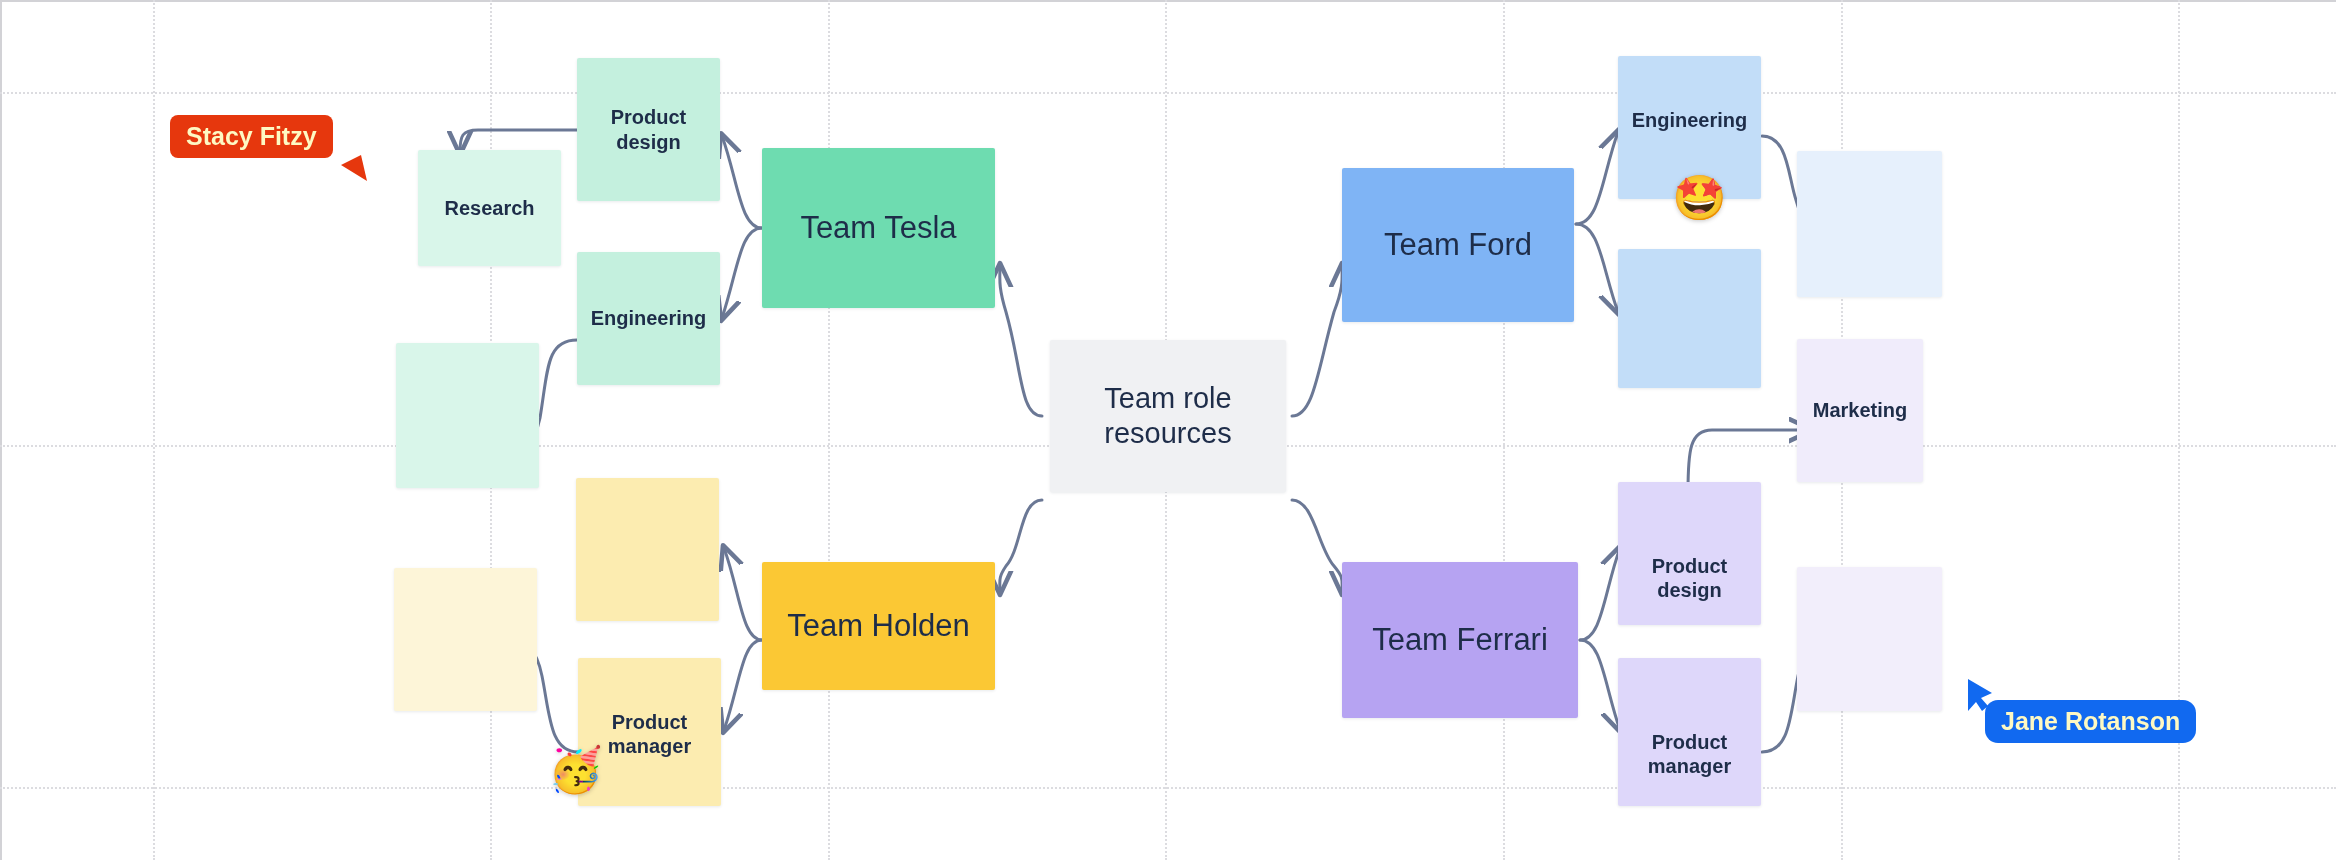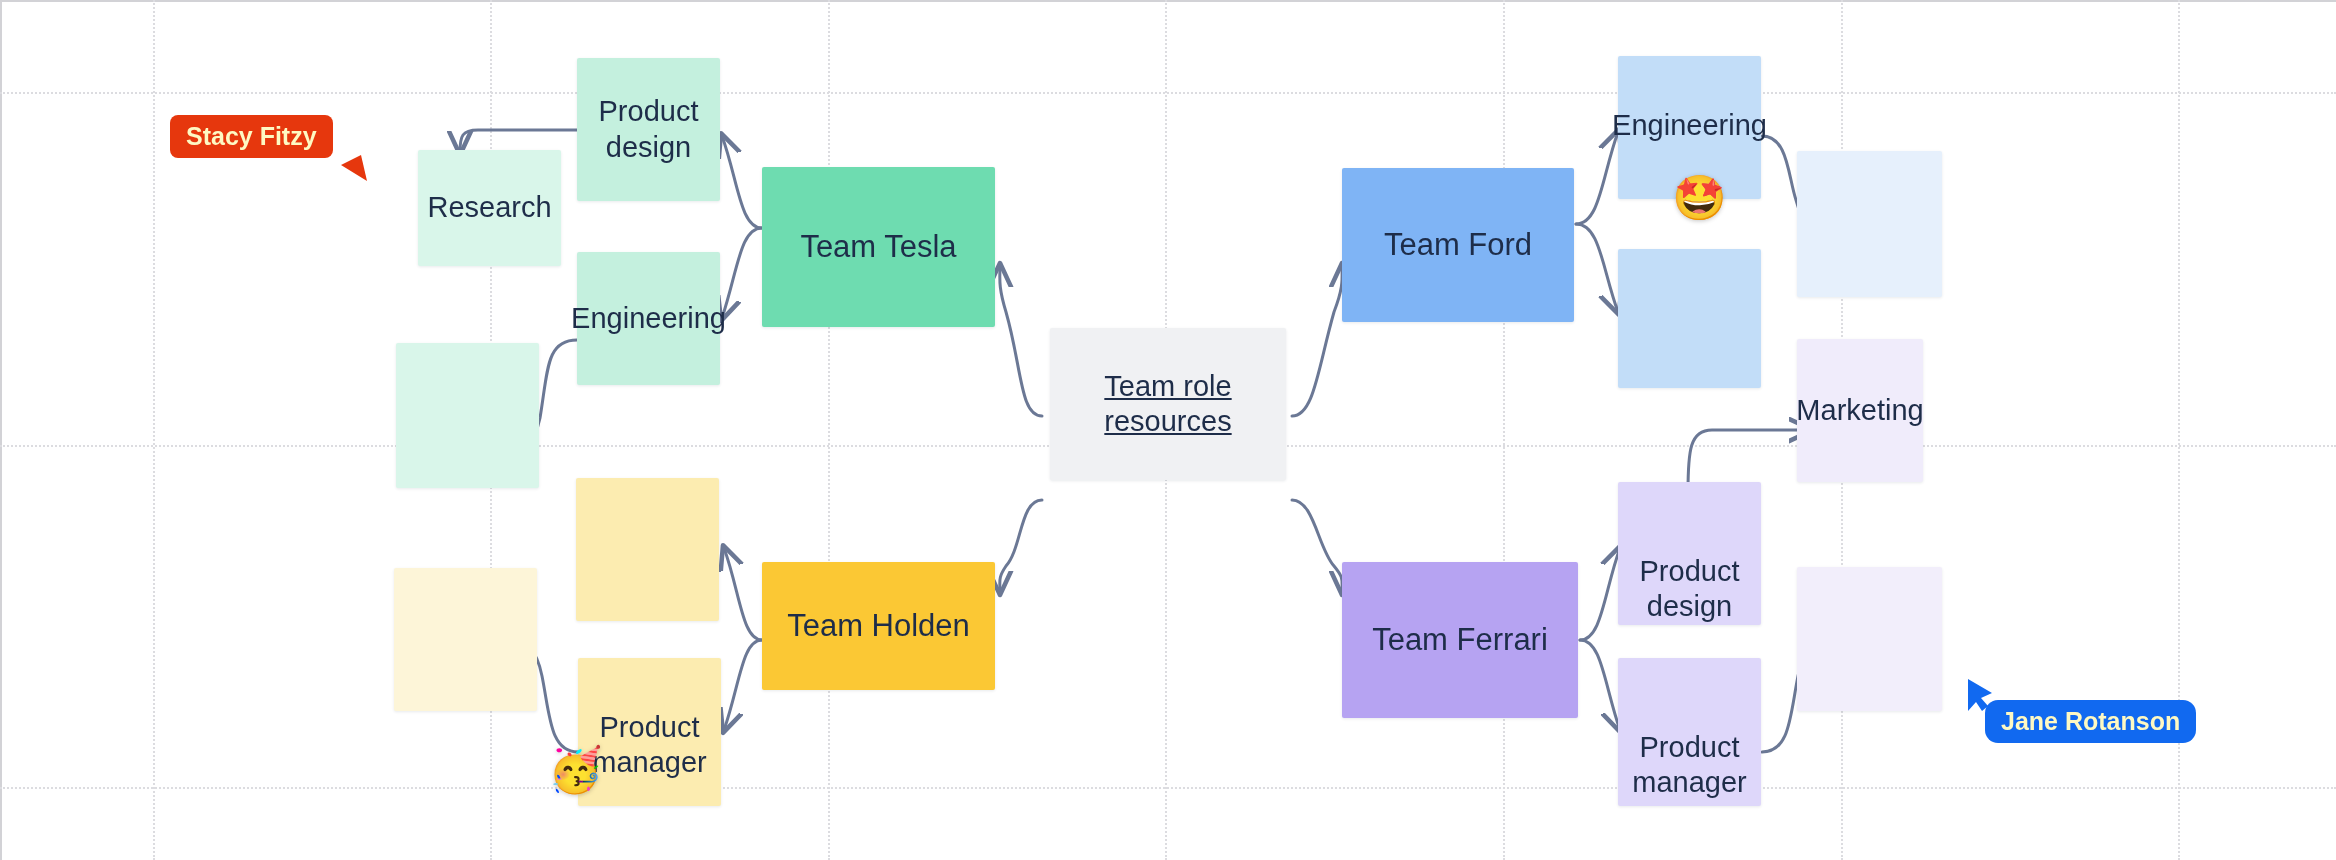--- a/index.html
+++ b/index.html
@@ -52,22 +52,22 @@
     box-shadow: 0 1px 3px rgba(30,45,73,0.10);
     border-radius: 2px;
     padding: 6px;
     user-select: none;
   }
   .node.team {
     font-size: 31px;
     font-weight: 400;
   }
   .node.card {
-    font-size: 29px;
-    font-weight: 400;
+    font-size: 20px;
+    font-weight: 700;
   }
   .node.center {
     font-size: 29px;
     font-weight: 400;
   }
   .node.align-top { align-items: flex-start; padding-top: 52px; }
   .node.align-mid-up { align-items: flex-start; padding-top: 72px; }
 
   .emoji {
     position: absolute;
@@ -150,33 +150,33 @@
   </svg>
 
   <div class="node card" style="left:418px; top:150px; width:143px; height:116px; background:#d9f6ea;">Research</div>
 
   <div class="node card" style="left:396px; top:343px; width:143px; height:145px; background:#d9f6ea;"></div>
 
   <div class="node card" style="left:577px; top:58px; width:143px; height:143px; background:#c4f0de;">Product design</div>
 
   <div class="node card" style="left:577px; top:252px; width:143px; height:133px; background:#c4f0de;">Engineering</div>
 
-  <div class="node team" style="left:762px; top:148px; width:233px; height:160px; background:#6edcb0;margin-top:19px;">Team Tesla</div>
+  <div class="node team" style="left:762px; top:148px; width:233px; height:160px; background:#6edcb0;">Team Tesla</div>
 
   <div class="node card" style="left:394px; top:568px; width:143px; height:143px; background:#fdf5d8;"></div>
 
   <div class="node card" style="left:576px; top:478px; width:143px; height:143px; background:#fcecb0;"></div>
 
   <div class="node card align-top" style="left:578px; top:658px; width:143px; height:148px; background:#fcecb0;">Product manager</div>
 
   <div class="node team" style="left:762px; top:562px; width:233px; height:128px; background:#fbc834;">Team Holden</div>
 
   <span class="emoji" style="left:548px; top:748px;">🥳</span>
 
-  <div class="node center" style="left:1050px; top:328px; width:236px; height:152px; background:#f0f1f3;text-decoration:underline;">Team role resources</div>
+  <div class="node center" style="left:1050px; top:340px; width:236px; height:152px; background:#f0f1f3;">Team role resources</div>
 
   <div class="node card align-top" style="left:1618px; top:56px; width:143px; height:143px; background:#c2ddf8;">Engineering</div>
 
   <div class="node card" style="left:1618px; top:249px; width:143px; height:139px; background:#c2ddf8;"></div>
 
   <div class="node card" style="left:1797px; top:151px; width:145px; height:146px; background:#e6f0fc;"></div>
 
   <div class="node team" style="left:1342px; top:148px; width:232px; height:154px; background:#7fb4f5;margin-top:20px;">Team Ford</div>
 
   <span class="emoji" style="left:1672px; top:176px;">🤩</span>

